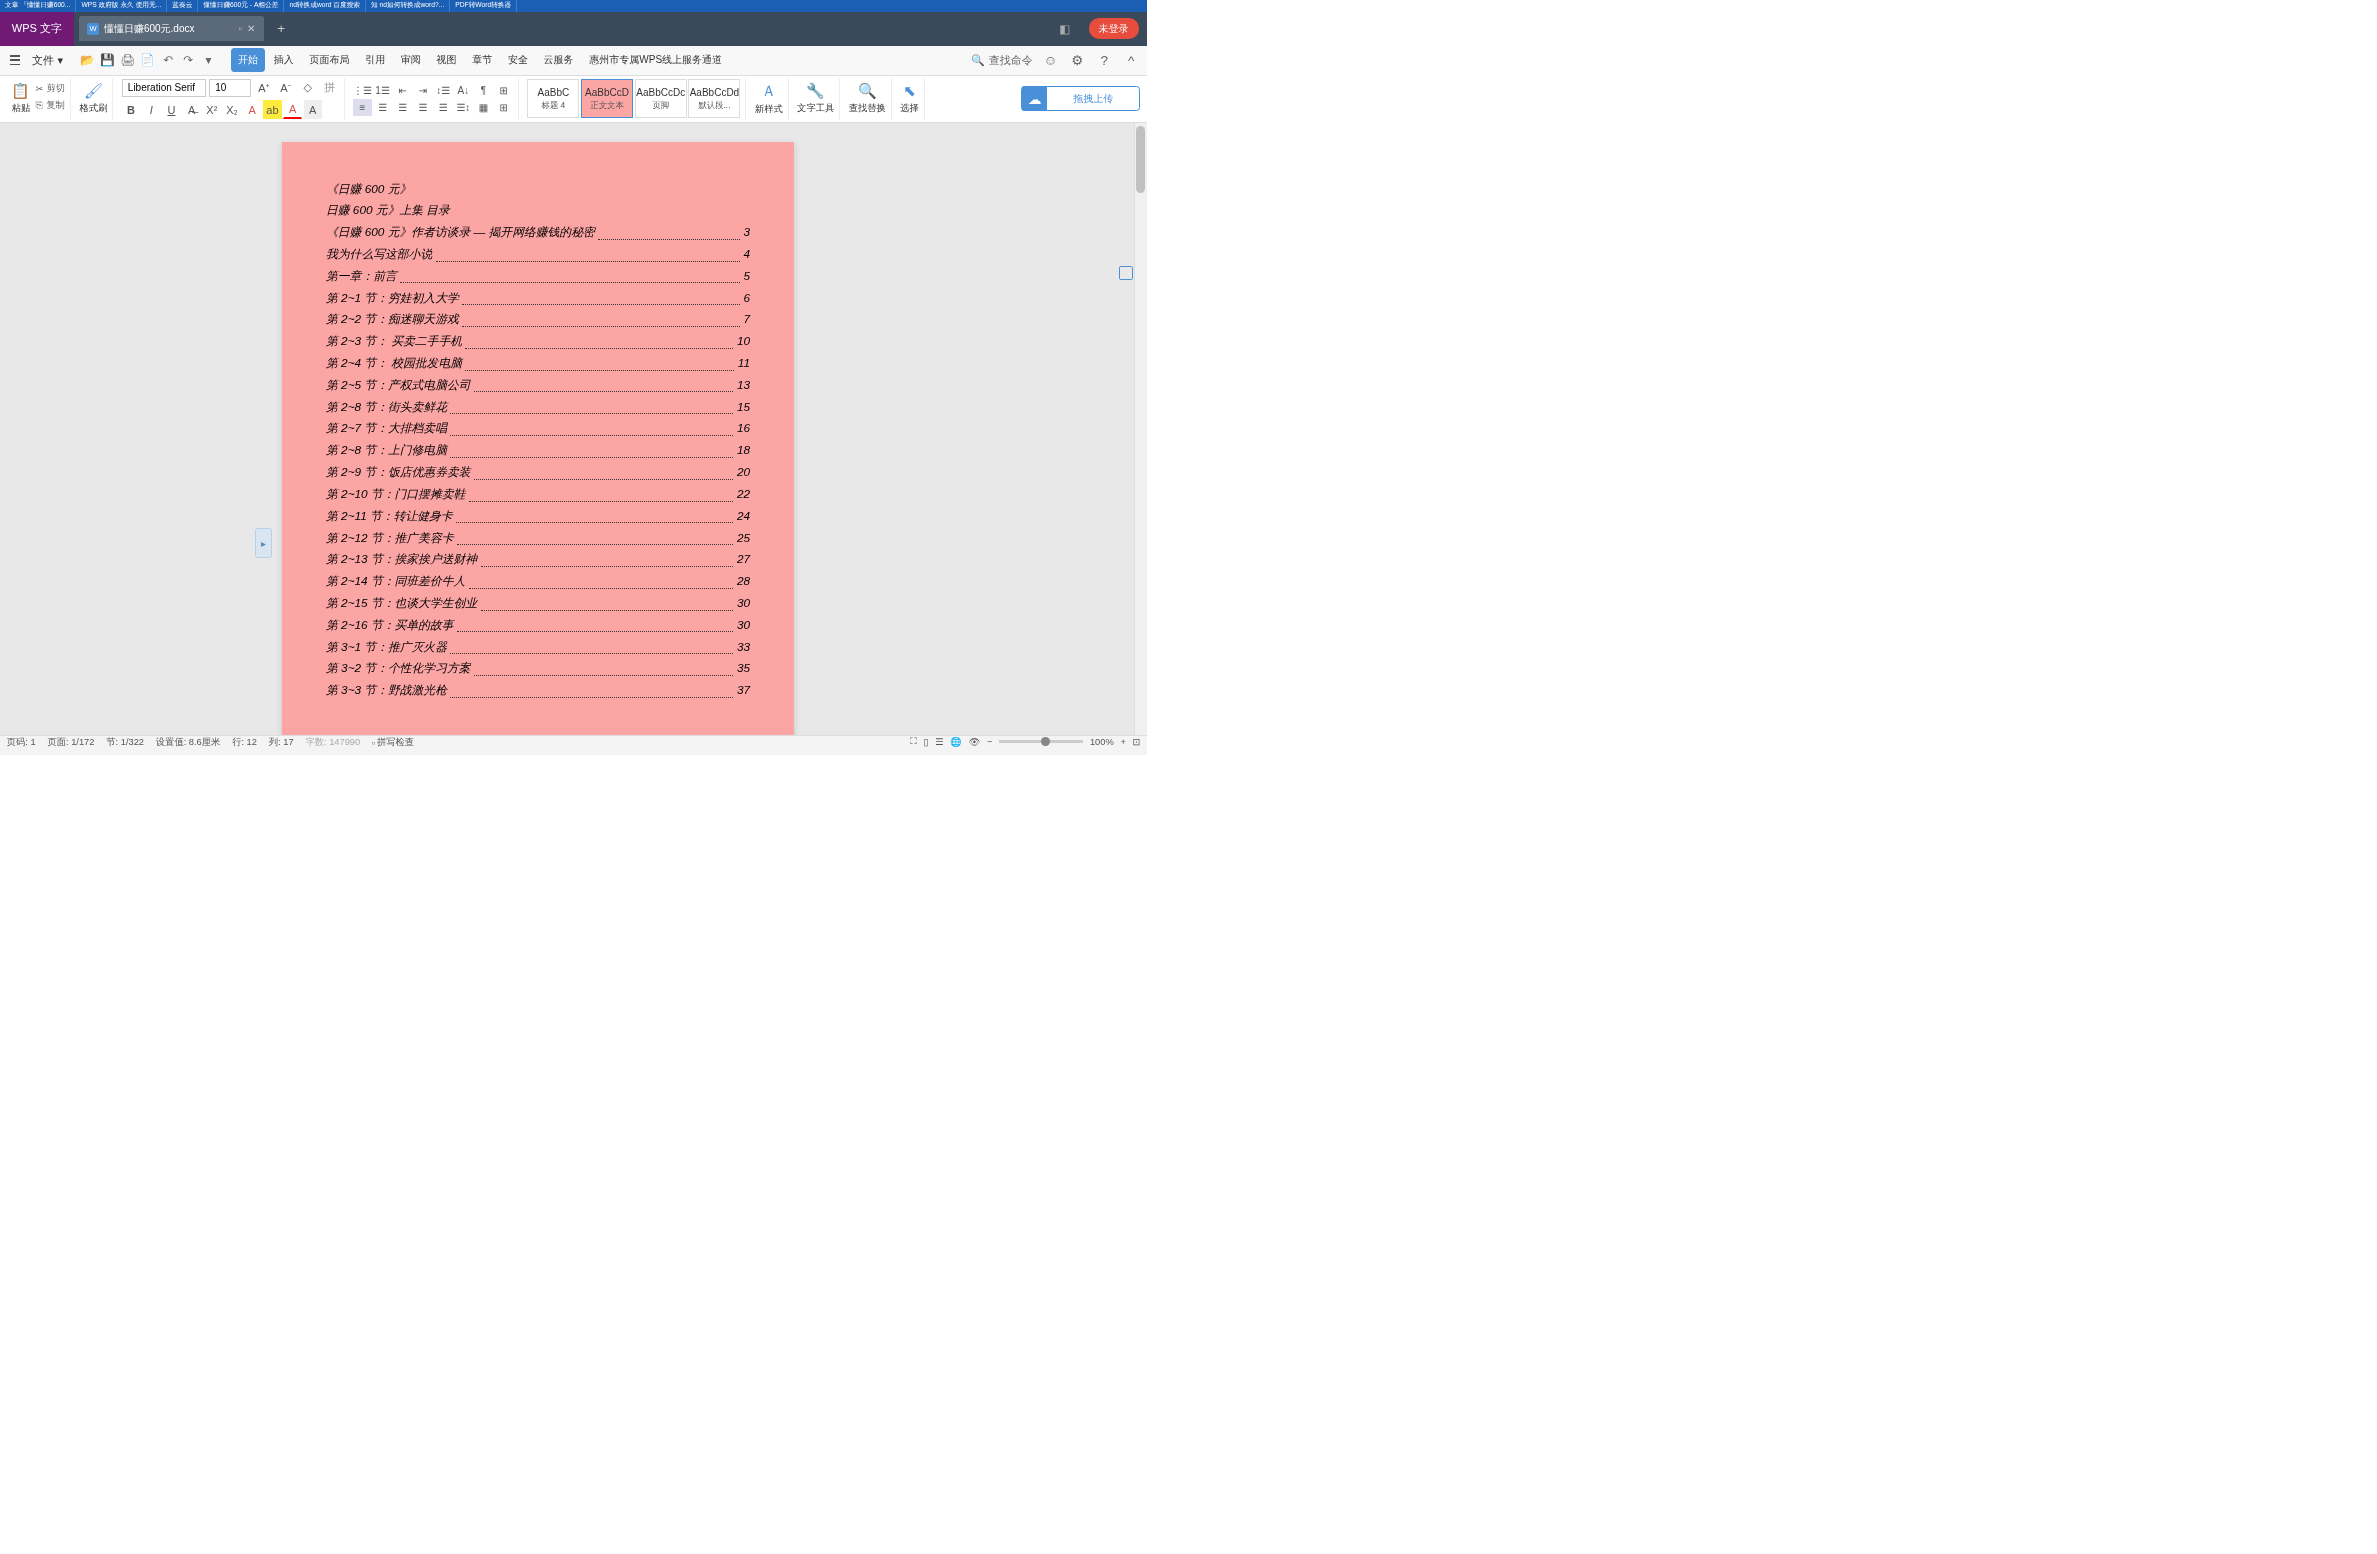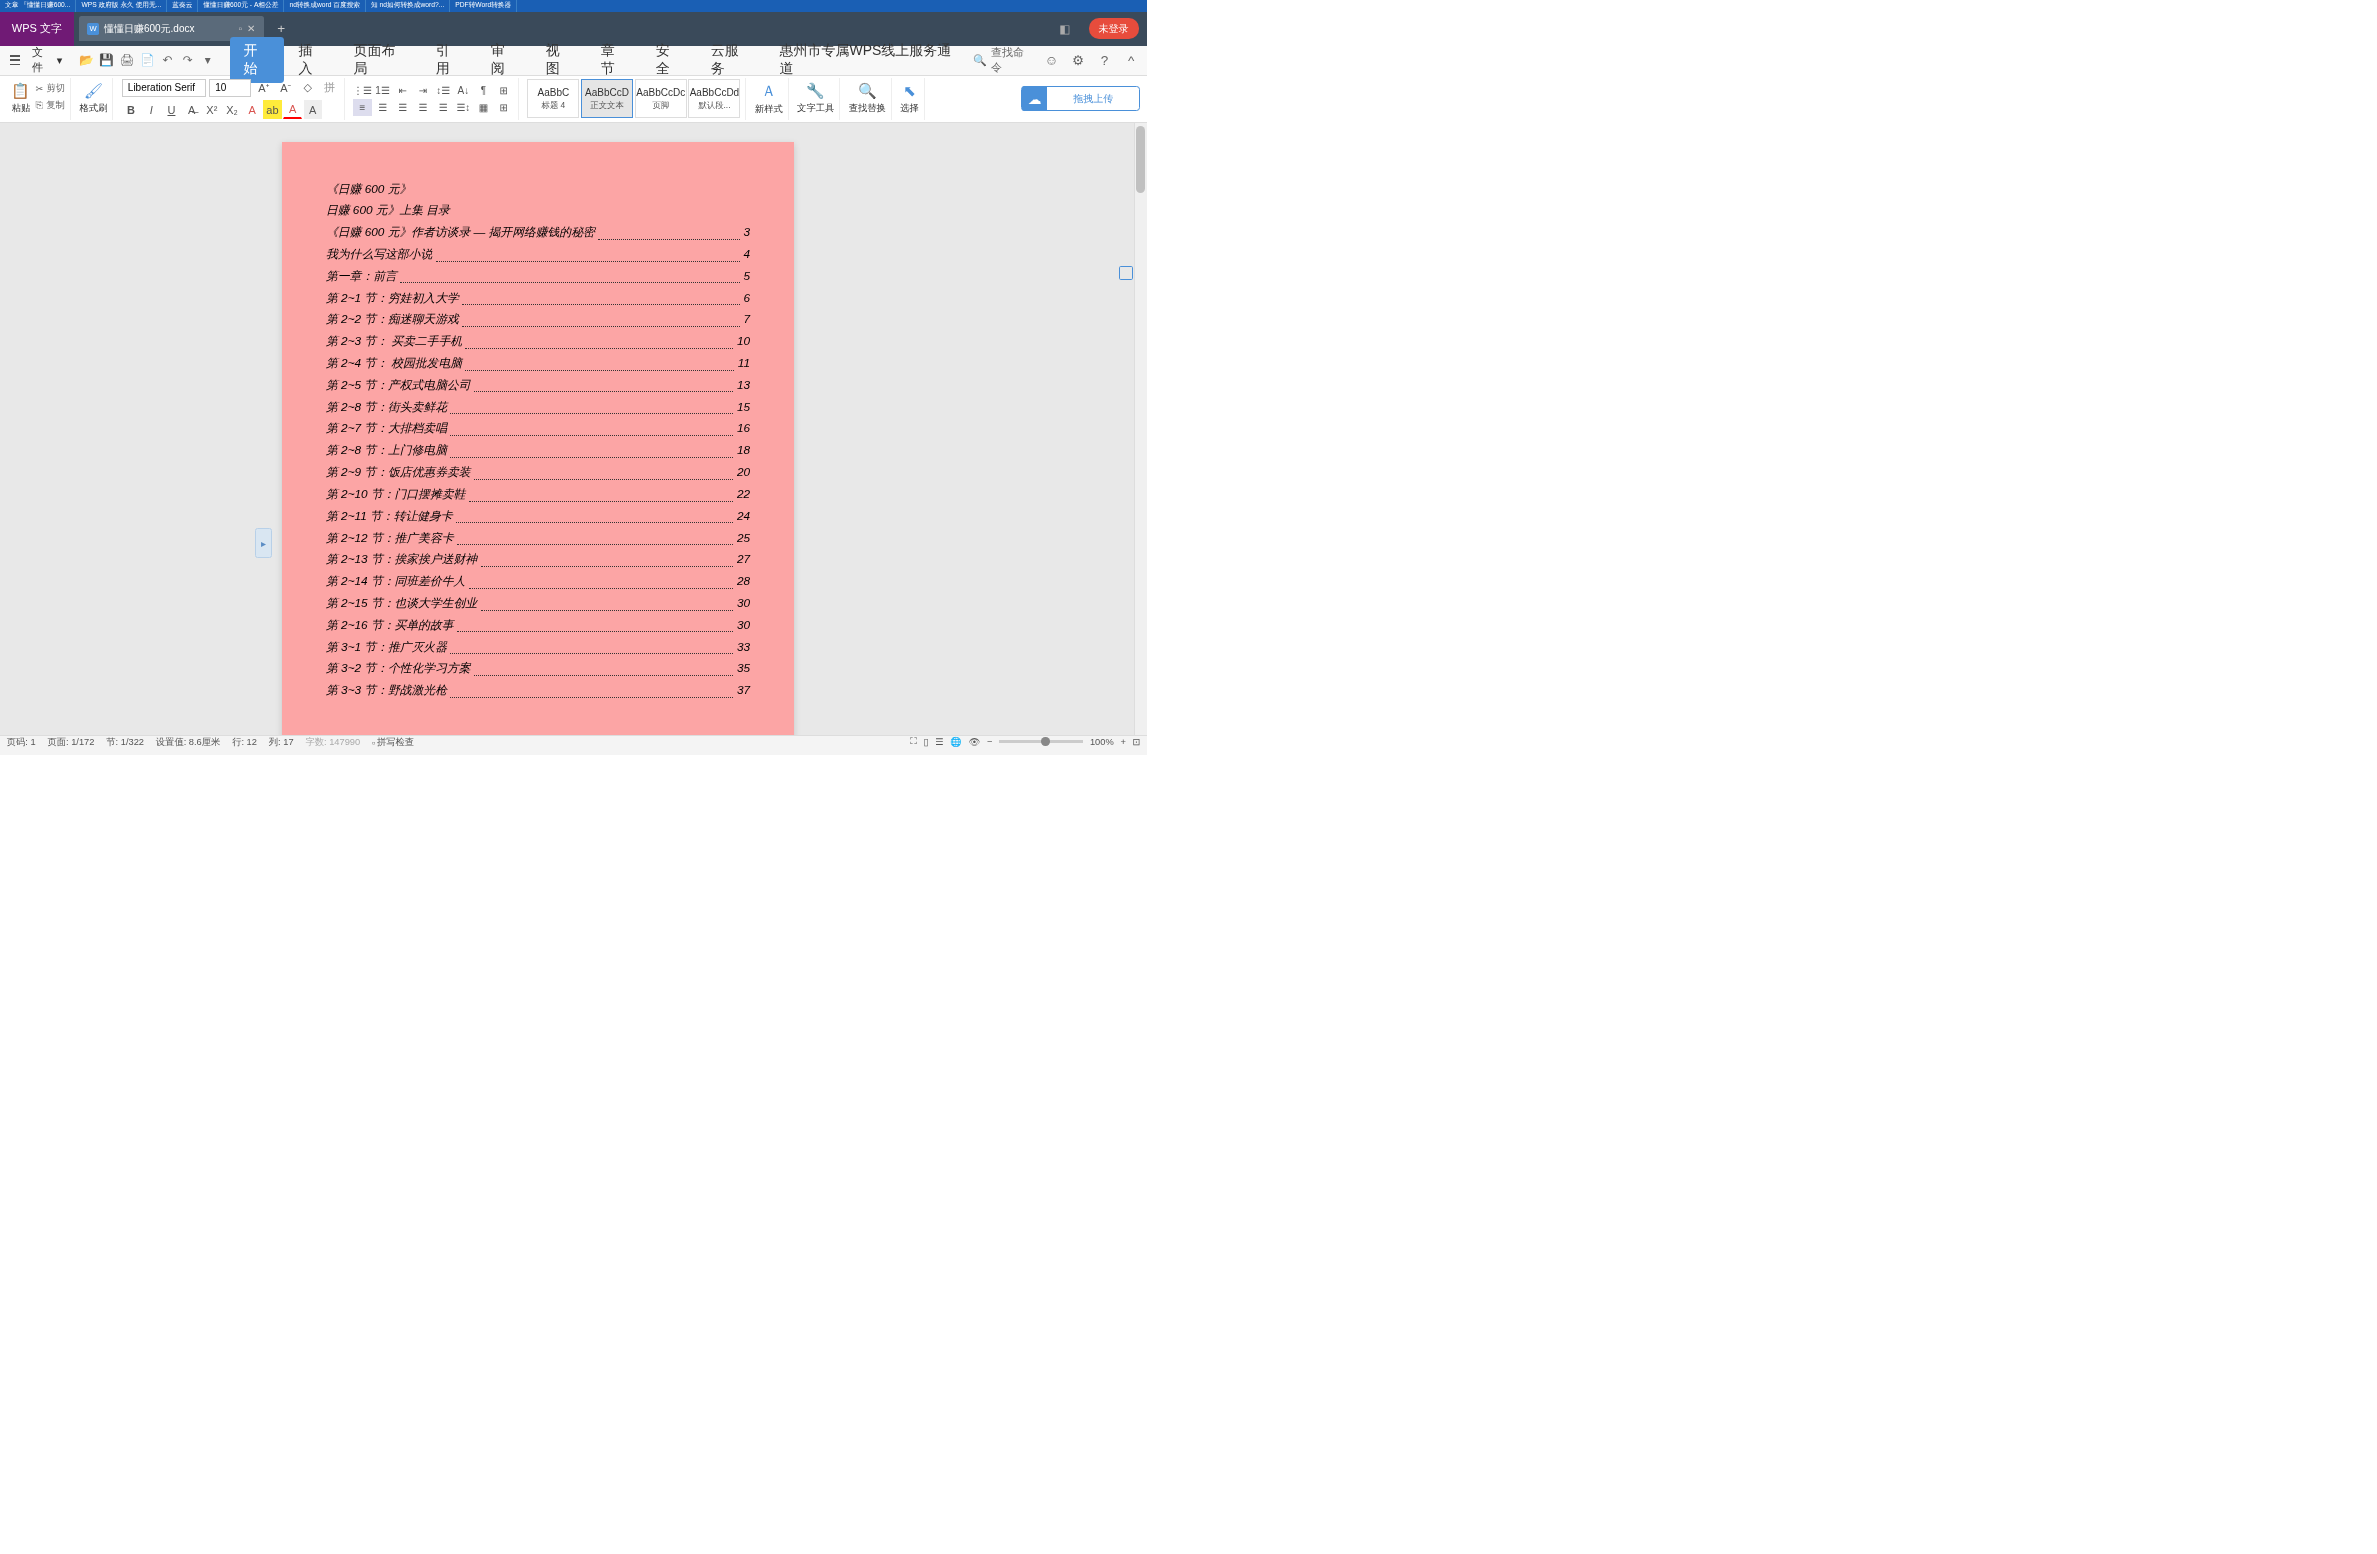--- a/index.html
+++ b/index.html
@@ -16,42 +16,42 @@
 .win-btn{width:34px;height:25px;display:flex;align-items:center;justify-content:center;color:#aaa;font-size:11.8px;}
 .login-btn{background:#e74c3c;color:#fff;padding:3.4px 10px;border-radius:10px;font-size:10px;}
 .menubar{height:30px;background:#f8f8f8;border-bottom:0.8px solid #ddd;display:flex;align-items:center;padding:0 6.7px;}
 .menu-left{display:flex;align-items:center;gap:3.4px;}
 .hamburger{width:17px;display:flex;flex-direction:column;gap:2.5px;padding:3.4px;}
 .hamburger span{height:1.7px;background:#555;}
 .file-dd{display:flex;align-items:center;gap:3.4px;font-size:11px;color:#333;padding:0 5px;cursor:pointer;}
 .qat{display:flex;gap:1.7px;margin-left:6.7px;}
 .qat-btn{width:18.5px;height:18.5px;display:flex;align-items:center;justify-content:center;color:#666;font-size:11.8px;cursor:pointer;}
 .tabs{display:flex;margin-left:10px;gap:1.7px;}
-.tab{padding:5px 13px;font-size:14px;color:#333;cursor:pointer;}
+.tab{padding:5px 7px;font-size:10px;color:#333;cursor:pointer;}
 .tab.active{background:#4a90d9;color:#fff;border-radius:3.4px;}
 .menu-right{margin-left:auto;display:flex;align-items:center;gap:8.4px;}
 .search-cmd{display:flex;align-items:center;gap:3.4px;color:#666;font-size:11px;cursor:pointer;}
 .icon-btn{width:18.5px;height:18.5px;display:flex;align-items:center;justify-content:center;color:#666;cursor:pointer;}
 .ribbon{height:47px;background:#fff;border-bottom:0.8px solid #ddd;display:flex;align-items:center;padding:0 6.7px;gap:3.4px;}
 .rb-group{display:flex;flex-direction:column;align-items:center;justify-content:center;height:42px;padding:0 5px;border-right:0.8px solid #eee;}
 .rb-big{display:flex;flex-direction:column;align-items:center;gap:1.7px;cursor:pointer;}
 .rb-big .ico{font-size:15px;color:#4a90d9;}
 .rb-big .lbl{font-size:9.3px;color:#333;}
 .rb-small-col{display:flex;flex-direction:column;gap:3.4px;}
 .rb-sm{display:flex;align-items:center;gap:3.4px;font-size:9.3px;color:#666;cursor:pointer;}
 .font-row{display:flex;gap:3.4px;align-items:center;margin-bottom:3.4px;}
 .font-sel{border:0.8px solid #ccc;padding:1.7px 5px;font-size:10px;width:84px;height:18.5px;}
 .size-sel{border:0.8px solid #ccc;padding:1.7px 5px;font-size:10px;width:42px;height:18.5px;}
 .fmt-row{display:flex;gap:1.7px;}
 .fmt-btn{width:18.5px;height:18.5px;display:flex;align-items:center;justify-content:center;font-size:11px;color:#555;cursor:pointer;border:0.8px solid transparent;}
 .para-row{display:flex;gap:1.7px;}
 .para-btn{width:18.5px;height:17px;display:flex;align-items:center;justify-content:center;font-size:10px;color:#555;cursor:pointer;}
 .styles{display:flex;gap:1.7px;}
 .style-card{width:52px;height:39px;border:0.8px solid #ddd;display:flex;flex-direction:column;align-items:center;justify-content:center;cursor:pointer;}
-.style-card.sel{border-color:#4a90d9;background:#e5e5e5;}
+.style-card.sel{border-color:#4a90d9;background:#fca5a5;}
 .style-card .preview{font-size:10px;color:#333;}
 .style-card .slabel{font-size:8.4px;color:#555;margin-top:1.7px;}
 .upload-box{border:0.8px solid #4a90d9;border-radius:3.4px;display:flex;align-items:center;height:25px;margin-left:auto;}
 .upload-ico{width:25px;height:25px;background:#4a90d9;display:flex;align-items:center;justify-content:center;color:#fff;border-radius:2.5px 0 0 2.5px;}
 .upload-lbl{padding:0 26px;color:#4a90d9;font-size:10px;}
 .workspace{position:absolute;top:123px;left:0;right:0;bottom:20px;background:#e8e8e8;overflow:hidden;}
 .page{position:absolute;left:282px;top:18.5px;width:512px;min-height:759px;background:#fca5a5;box-shadow:0 1.7px 6.7px rgba(0,0,0,0.15);padding:37px 44px;}
 .doc-line{font-family:"KaiTi","STKaiti",serif;font-size:11.8px;line-height:1.85;display:flex;font-style:italic;}
 .doc-line .text{white-space:nowrap;}
 .doc-line .dots{flex:1;border-bottom:1.7px dotted #333;margin:0 3.4px 4.2px 3.4px;}

